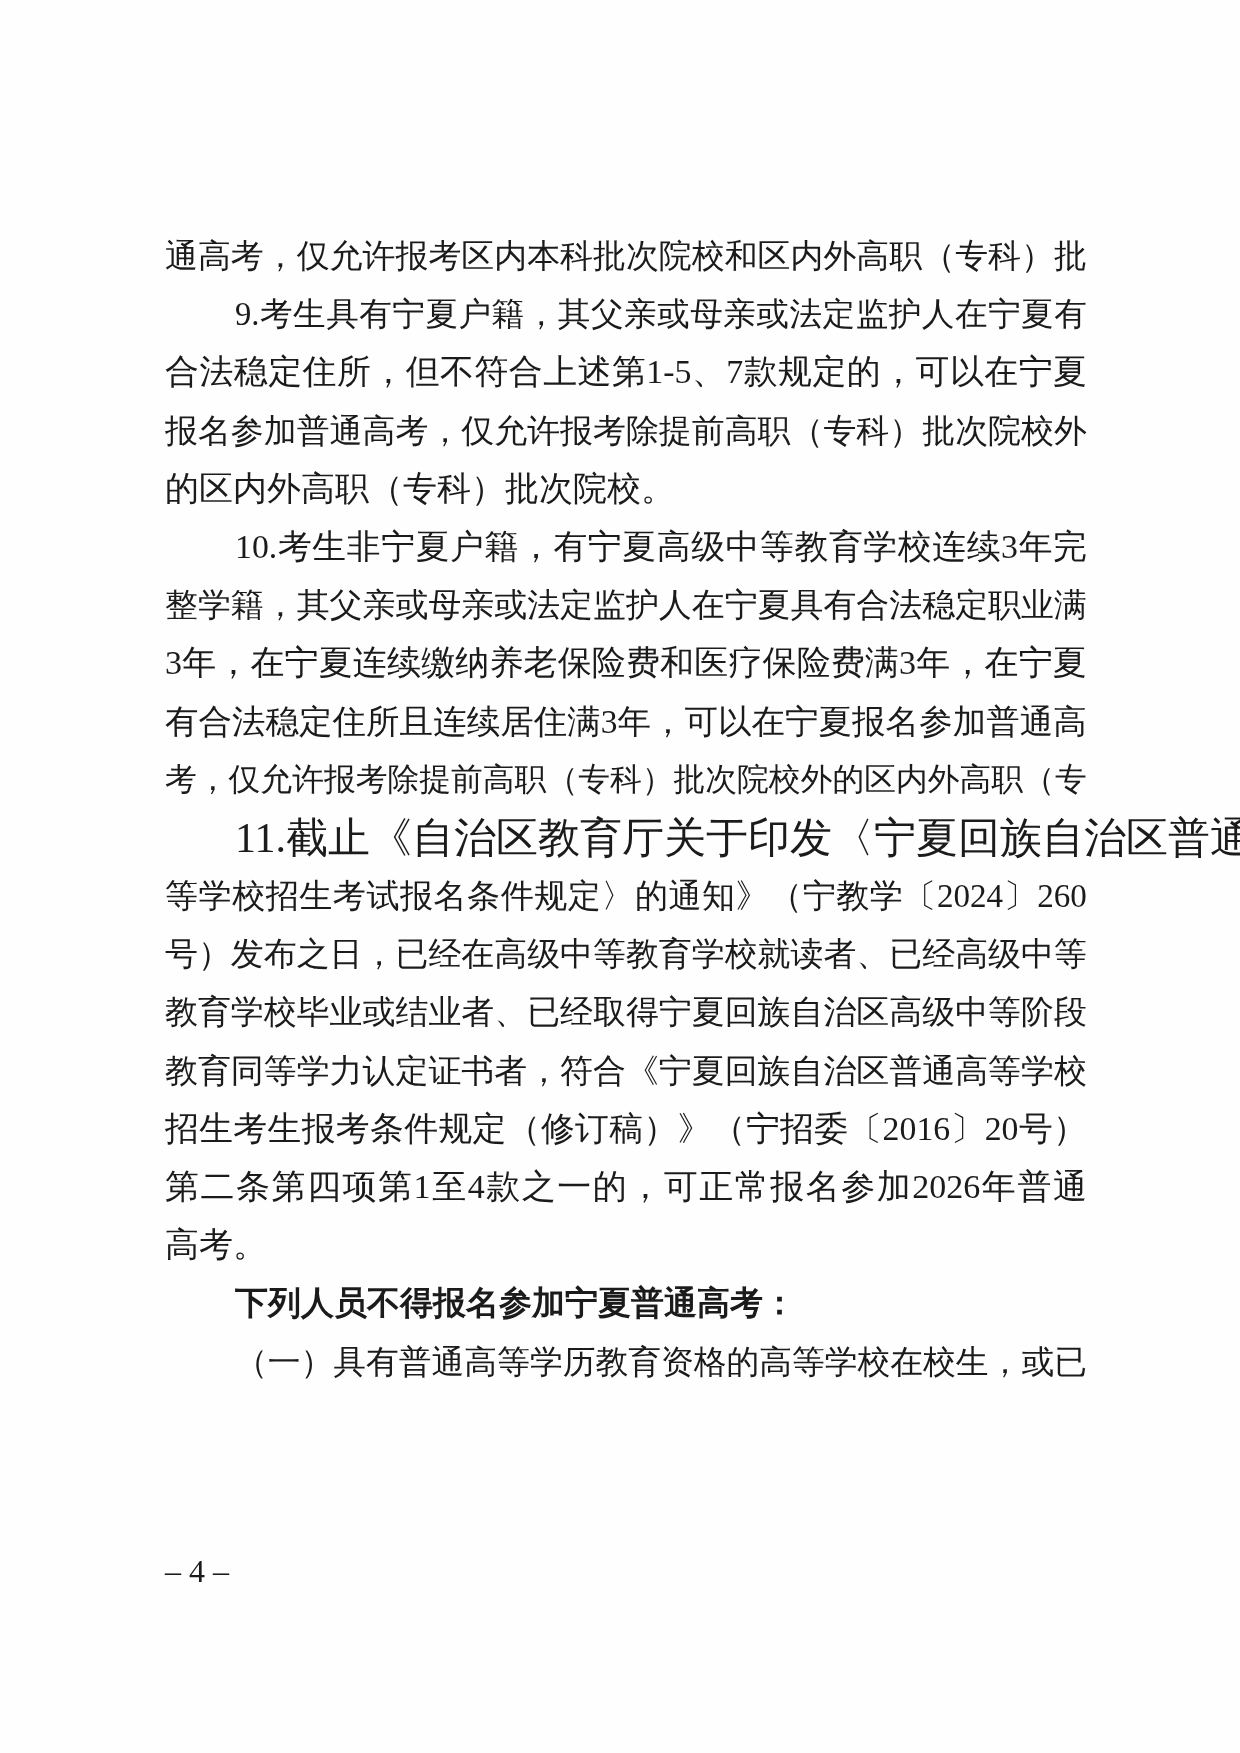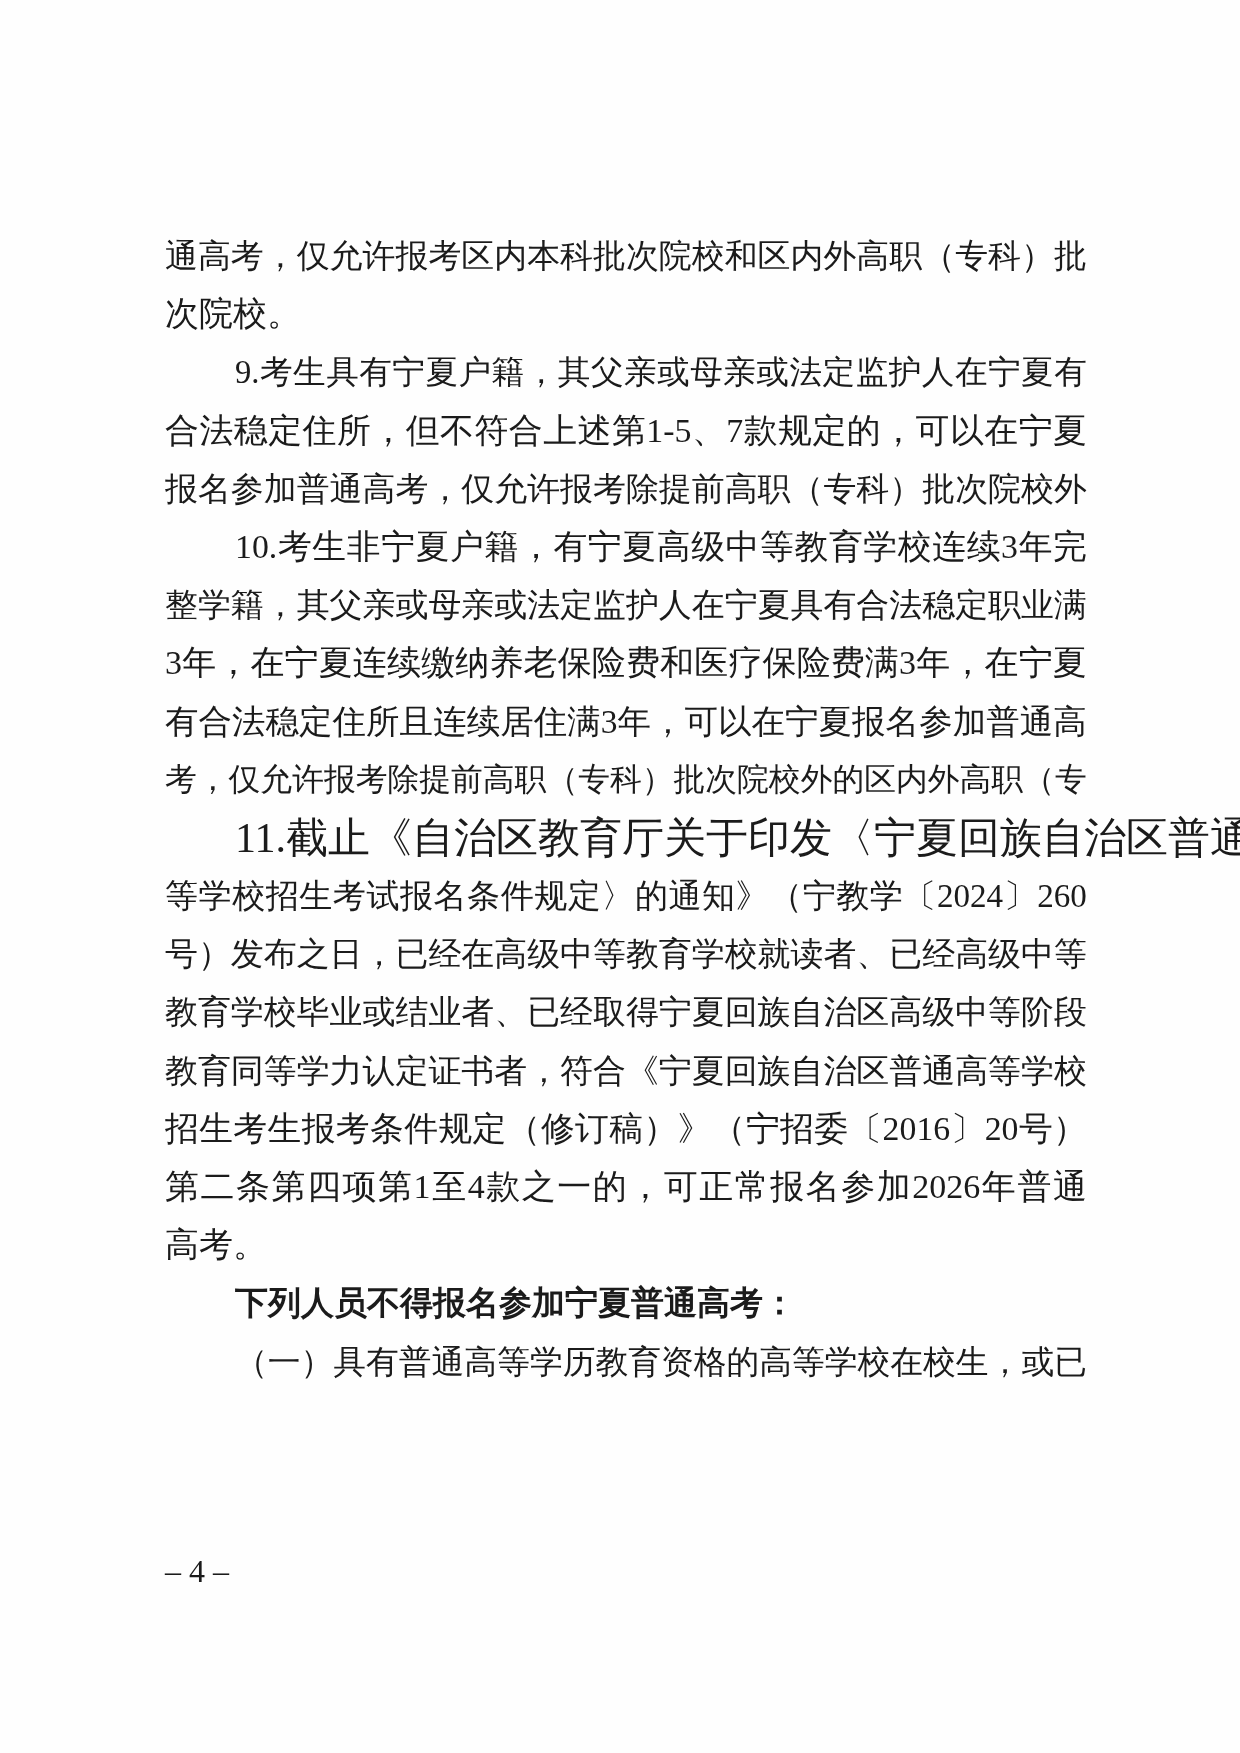--- a/index.html
+++ b/index.html
@@ -76,21 +76,20 @@
         <span>内</span>
         <span>外</span>
         <span>高</span>
         <span>职</span>
         <span>（</span>
         <span>专</span>
         <span>科</span>
         <span>）</span>
         <span>批</span>
       </div>
-      <div class="line">次院校。</div>
       <div class="line indent fill" style="font-size: 32.64px;">
         <span>9.</span>
         <span>考</span>
         <span>生</span>
         <span>具</span>
         <span>有</span>
         <span>宁</span>
         <span>夏</span>
         <span>户</span>
         <span>籍</span>
@@ -164,20 +163,21 @@
         <span>（</span>
         <span>专</span>
         <span>科</span>
         <span>）</span>
         <span>批</span>
         <span>次</span>
         <span>院</span>
         <span>校</span>
         <span>外</span>
       </div>
+      <div class="line">的区内外高职（专科）批次院校。</div>
       <div class="line indent fill" style="font-size: 33.81px;">
         <span>10.</span>
         <span>考</span>
         <span>生</span>
         <span>非</span>
         <span>宁</span>
         <span>夏</span>
         <span>户</span>
         <span>籍</span>
         <span>，</span>

